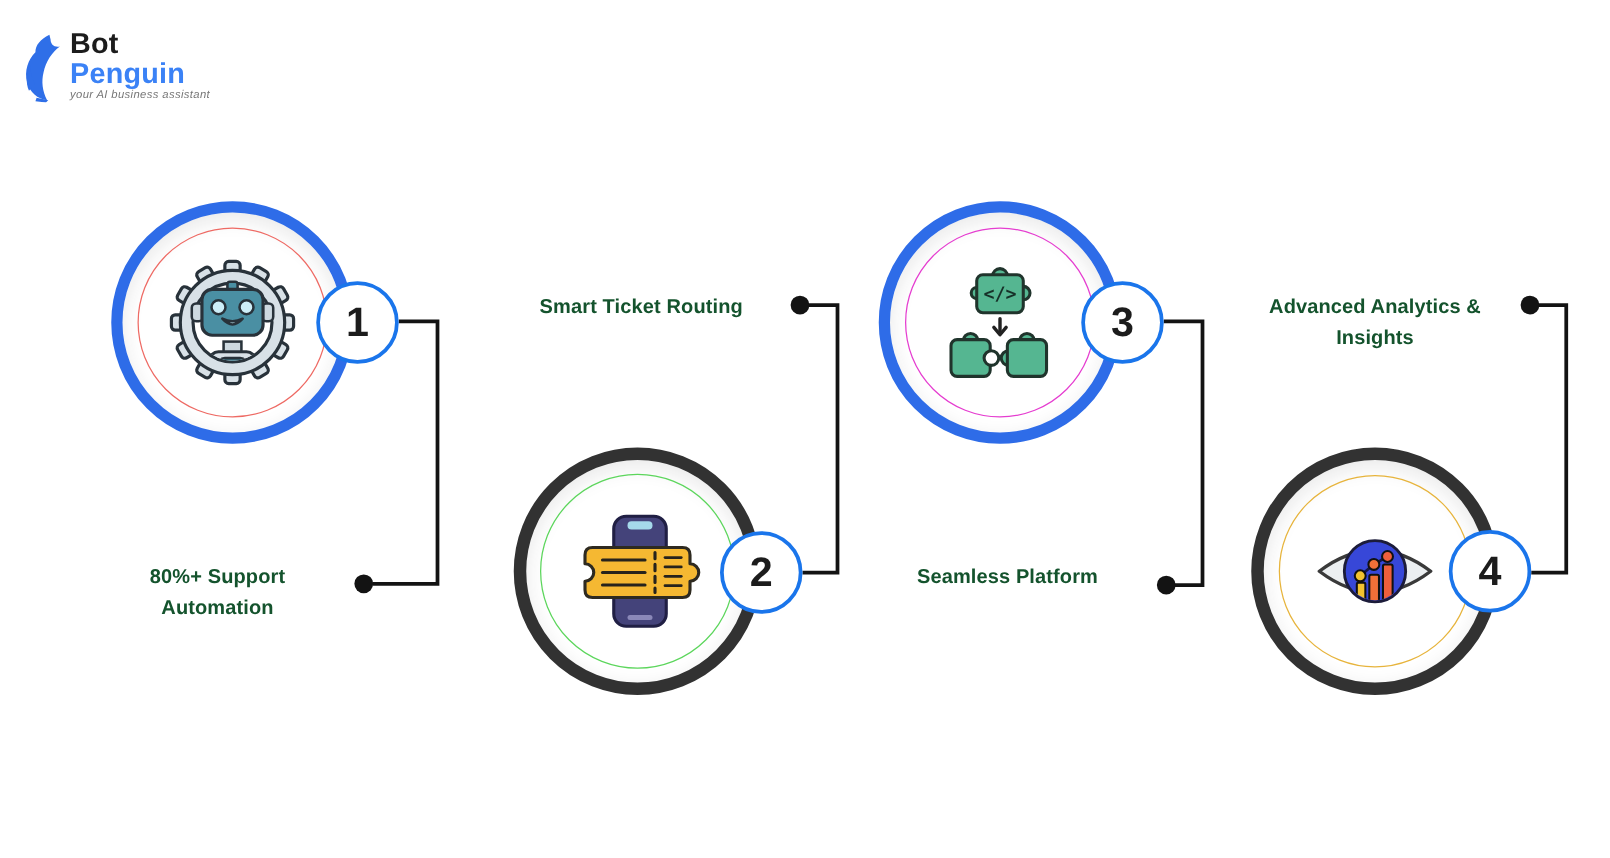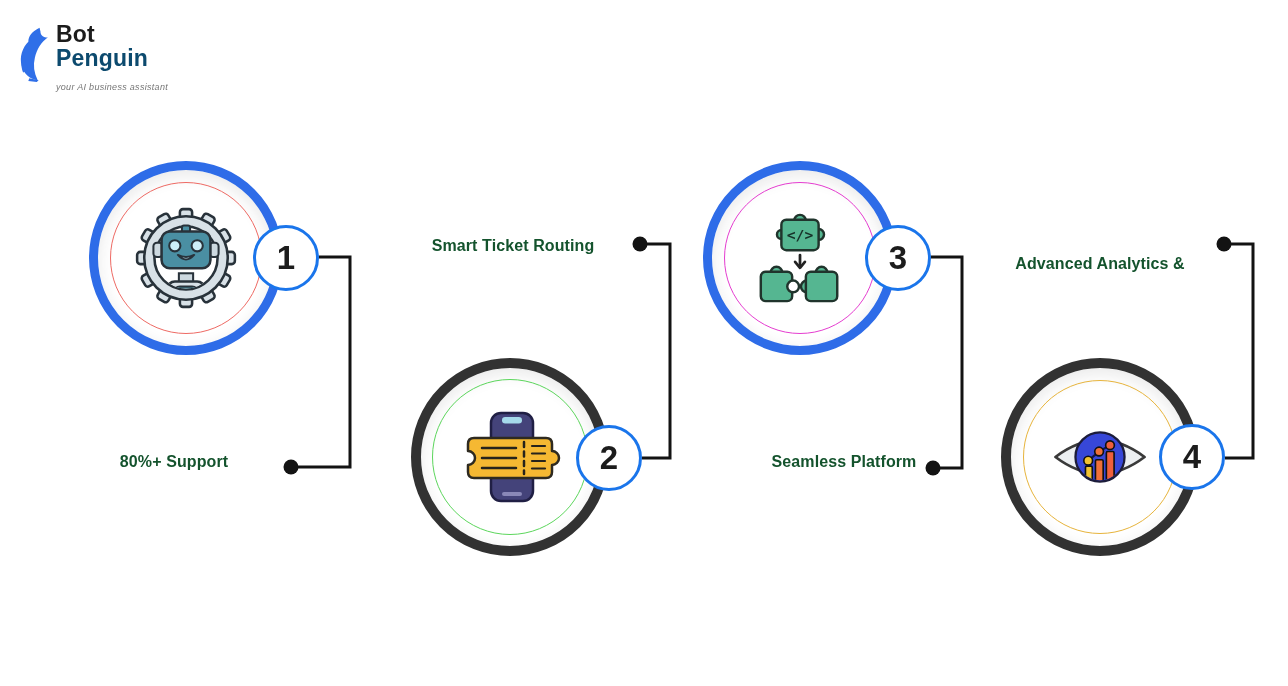--- a/index.html
+++ b/index.html
@@ -9,21 +9,21 @@
 
   
   .connectors { position: absolute; left: 0; top: 0; width: 1288px; height: 686px; z-index: 1; }
 
   
   .logo { position: absolute; left: 14px; top: 22px; display: flex; align-items: flex-start; z-index: 2; }
   .logo-mark { width: 38px; height: 56px; margin-top: 4px; }
   .logo-text { margin-left: 4px; }
   .brand-top { font-size: 23px; font-weight: 800; color: #1c1c1c; line-height: 24px; letter-spacing: 0.2px; }
   .brand-bottom { font-size: 23px; font-weight: 800; line-height: 24px; letter-spacing: 0.2px; }
-  .tagline { font-size: 9px; font-style: italic; color: #767676; margin-top: 12px; letter-spacing: 0.3px; }
+  .tagline { font-size: 9px; font-style: italic; color: #767676; margin-top: 0; letter-spacing: 0.3px; }
 
   
   .ring-outer { position: absolute; border-radius: 50%; background: #ffffff; z-index: 2;
                 display: flex; align-items: center; justify-content: center;
                 box-shadow: inset 0 5px 16px rgba(40,40,40,0.10); }
   .ring-inner { position: absolute; border-radius: 50%; border: 1.5px solid; inset: 0; margin: auto; }
   .s1 .ring-outer { left: 89px;  top: 161px; width: 194px; height: 194px; border: 9px solid; }
   .s1 .ring-inner { width: 152px; height: 152px; }
   .s2 .ring-outer { left: 411px; top: 358px; width: 198px; height: 198px; border: 10px solid; }
   .s2 .ring-inner { width: 156px; height: 156px; }
@@ -41,22 +41,22 @@
   .s1 .badge { left: 253px; top: 225px; }
   .s2 .badge { left: 576px; top: 425px; }
   .s3 .badge { left: 865px; top: 225px; }
   .s4 .badge { left: 1159px; top: 424px; }
 
   
   .step-label { position: absolute; text-align: center; font-weight: 700; font-size: 16px;
                 line-height: 25px; color: #14532d; z-index: 2; letter-spacing: 0.1px; }
   .s1 .step-label { left: 64px;  top: 449px; width: 220px; }
   .s2 .step-label { left: 402px; top: 233px; width: 222px; }
-  .s3 .step-label { left: 733px; top: 449px; width: 222px; }
-  .s4 .step-label { left: 984px; top: 233px; width: 232px; margin-top: 18px; }
+  .s3 .step-label { left: 695px; top: 449px; width: 222px; }
+  .s4 .step-label { left: 984px; top: 233px; width: 232px; }
 </style>
 </head>
 <body>
 
 <div class="canvas">
 
   <svg class="connectors" viewBox="0 0 1288 686" fill="none">
     <g stroke="#131313" stroke-width="3">
       <polyline points="319,257 350,257 350,467 298,467"></polyline>
       <polyline points="647,244 670,244 670,458 642,458"></polyline>
@@ -72,21 +72,21 @@
   </svg>
 
   <div class="logo">
     <svg class="logo-mark" viewBox="0 0 40 60">
       <path fill="#2f6fe8" d="M27 2 C19 6 15 11 15 17 C9 23 5 33 8 43 C10 51 17 57 25 58 C21 50 20 42 22 34 C24 25 29 17 36 12 C31 13 28 10 28 6 Z"></path>
       <path fill="#2f6fe8" d="M11 28 C7 34 6.5 43 9.5 50 L14.5 44 C11.5 39 10.5 33 11 28 Z"></path>
       <path fill="#2f6fe8" d="M16 56 L26 58 L24 60 L15 59 Z"></path>
     </svg>
     <div class="logo-text">
       <div class="brand-top">Bot</div>
-      <div class="brand-bottom" style="color: #0c4a6e;">Penguin</div>
+      <div class="brand-bottom" style="color: #3b82f6;">Penguin</div>
       <div class="tagline">your AI business assistant</div>
     </div>
   </div>
 
   <div class="step s1">
     <div class="ring-outer" style="border-color: rgb(46, 108, 232);">
       <div class="ring-inner" style="border-color: rgb(238, 106, 100);"></div>
       <svg class="step-icon" width="112" height="112" viewBox="0 0 110 110">
         <g fill="#d8e1e7" stroke="#28323a" stroke-width="2.5">
           <rect x="49" y="7" width="12" height="12" rx="3"></rect>
@@ -119,20 +119,21 @@
         <circle cx="44" cy="43" r="5.5" fill="#cdeef8" stroke="#28323a" stroke-width="2"></circle>
         <circle cx="66" cy="43" r="5.5" fill="#cdeef8" stroke="#28323a" stroke-width="2"></circle>
         <path d="M47 52 Q55 61 63 52 Q55 56 47 52 Z" fill="#bfe9f5" stroke="#28323a" stroke-width="2" stroke-linejoin="round"></path>
       </svg>
     </div>
     <div class="badge" style="border-color: rgb(26, 117, 235);">
       <span>1</span>
     </div>
     <div class="step-label">
       <div>80%+ Support</div>
+      <div>Automation</div>
     </div>
   </div>
 
   <div class="step s2">
     <div class="ring-outer" style="border-color: rgb(50, 50, 50);">
       <div class="ring-inner" style="border-color: rgb(92, 214, 92);"></div>
       <svg class="step-icon" width="104" height="104" viewBox="0 0 104 104">
         <rect x="33" y="8" width="42" height="88" rx="10" fill="#44437a" stroke="#201f44" stroke-width="2.5"></rect>
         <rect x="44" y="12" width="20" height="6.5" rx="3.2" fill="#a5d9ea"></rect>
         <rect x="44" y="87" width="20" height="4" rx="2" fill="#8a88b8"></rect>
@@ -210,16 +211,17 @@
           <circle cx="54" cy="31" r="4.8" fill="#f07038" stroke="#111" stroke-width="1.8"></circle>
           <circle cx="66" cy="24" r="4.8" fill="#ef5f3c" stroke="#111" stroke-width="1.8"></circle>
         </g>
       </svg>
     </div>
     <div class="badge" style="border-color: rgb(26, 117, 235);">
       <span>4</span>
     </div>
     <div class="step-label">
       <div>Advanced Analytics &amp;</div>
+      <div>Insights</div>
     </div>
   </div>
 
 </div>
 
 </body></html>

